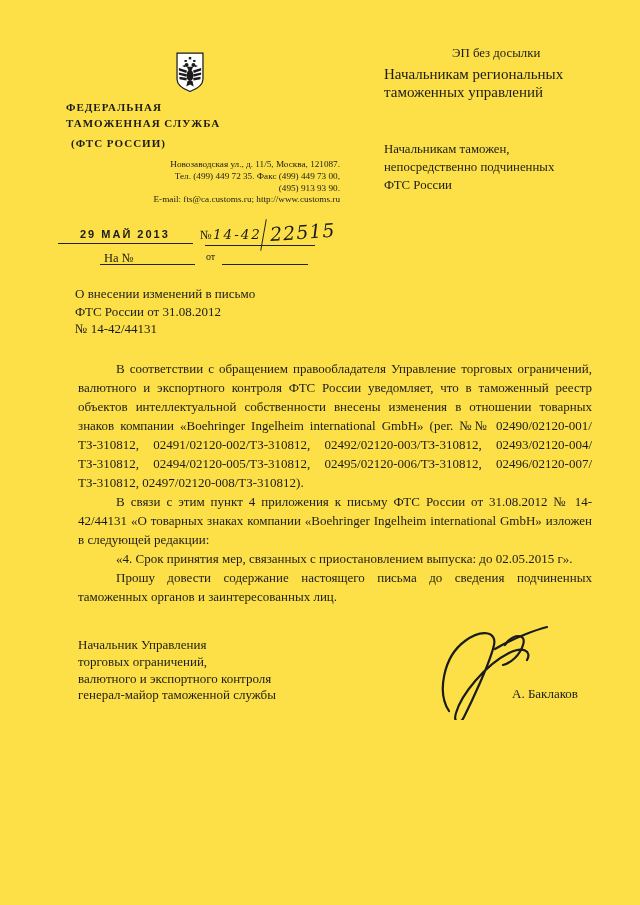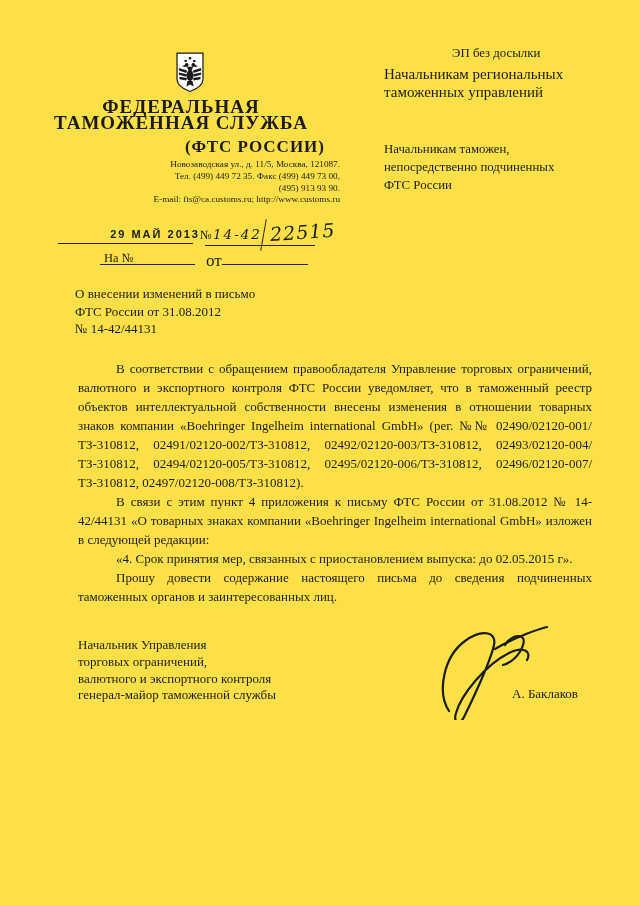--- a/index.html
+++ b/index.html
@@ -12,39 +12,39 @@
     font-family:"Liberation Serif", serif;
     color:#1b1b1b;
     overflow:hidden;
   }
   .abs { position:absolute; }
   .preline { white-space:pre-line; }
 
   
   .emblem { left:169px; top:52px; width:42px; height:42px; }
   .org-name {
-    left:46px; top:99px; width:270px;
-    font-weight:bold; font-size:19px; line-height:16px;
-    letter-spacing:1px; text-align:center;
+    left:66px; top:99px; width:270px;
+    font-weight:bold; font-size:11px; line-height:16px;
+    letter-spacing:1px; 
   }
   .org-abbr {
-    left:55px; top:137px; width:270px;
-    font-weight:bold; font-size:17px; letter-spacing:1px; text-align:right;
+    left:71px; top:137px; width:270px;
+    font-weight:bold; font-size:11px; letter-spacing:1px; text-align:left;
   }
   .address {
     left:40px; top:159px; width:300px;
     font-size:9.2px; line-height:11.8px; text-align:right;
   }
 
   
   .date-stamp {
     left:80px; top:228px; width:120px;
     font-family:"Liberation Sans", sans-serif;
     font-weight:bold; font-size:11px; letter-spacing:2px;
-    text-align:right;
+    text-align:left;
   }
   .u-line { border-bottom:1.2px solid #222; }
   .ul-date  { left:58px;  top:243px; width:135px; height:1px; }
   .num-sign { left:200px; top:228px; font-size:12.5px; }
   .num-index {
     left:213px; top:226px; width:50px;
     font-family:"DejaVu Serif", serif; font-style:italic;
     font-size:13.5px; letter-spacing:2px;
   }
   .ul-num   { left:205px; top:245px; width:110px; height:1px; }
@@ -52,21 +52,21 @@
     left:263px; top:219px; height:32px; width:0;
     border-left:1.6px solid #222; transform:rotate(10deg);
   }
   .num-hand {
     left:270px; top:221px; width:60px;
     font-family:"DejaVu Serif", serif; font-style:italic;
     font-size:19px; letter-spacing:1px; transform:rotate(-4deg);
   }
   .reply-label { left:58px;  top:251px; font-size:12.5px;margin-left:46px; }
   .ul-reply1   { left:100px; top:264px; width:95px; height:1px; }
-  .reply-from  { left:206px; top:251px; font-size:17px; }
+  .reply-from  { left:206px; top:251px; font-size:10px; }
   .ul-reply2   { left:222px; top:264px; width:86px; height:1px; }
 
   
   .subject {
     left:75px; top:285px; width:240px;
     font-size:13px; line-height:17.5px;
   }
 
   
   .marking   { left:452px; top:46px;  font-size:12.8px; }

